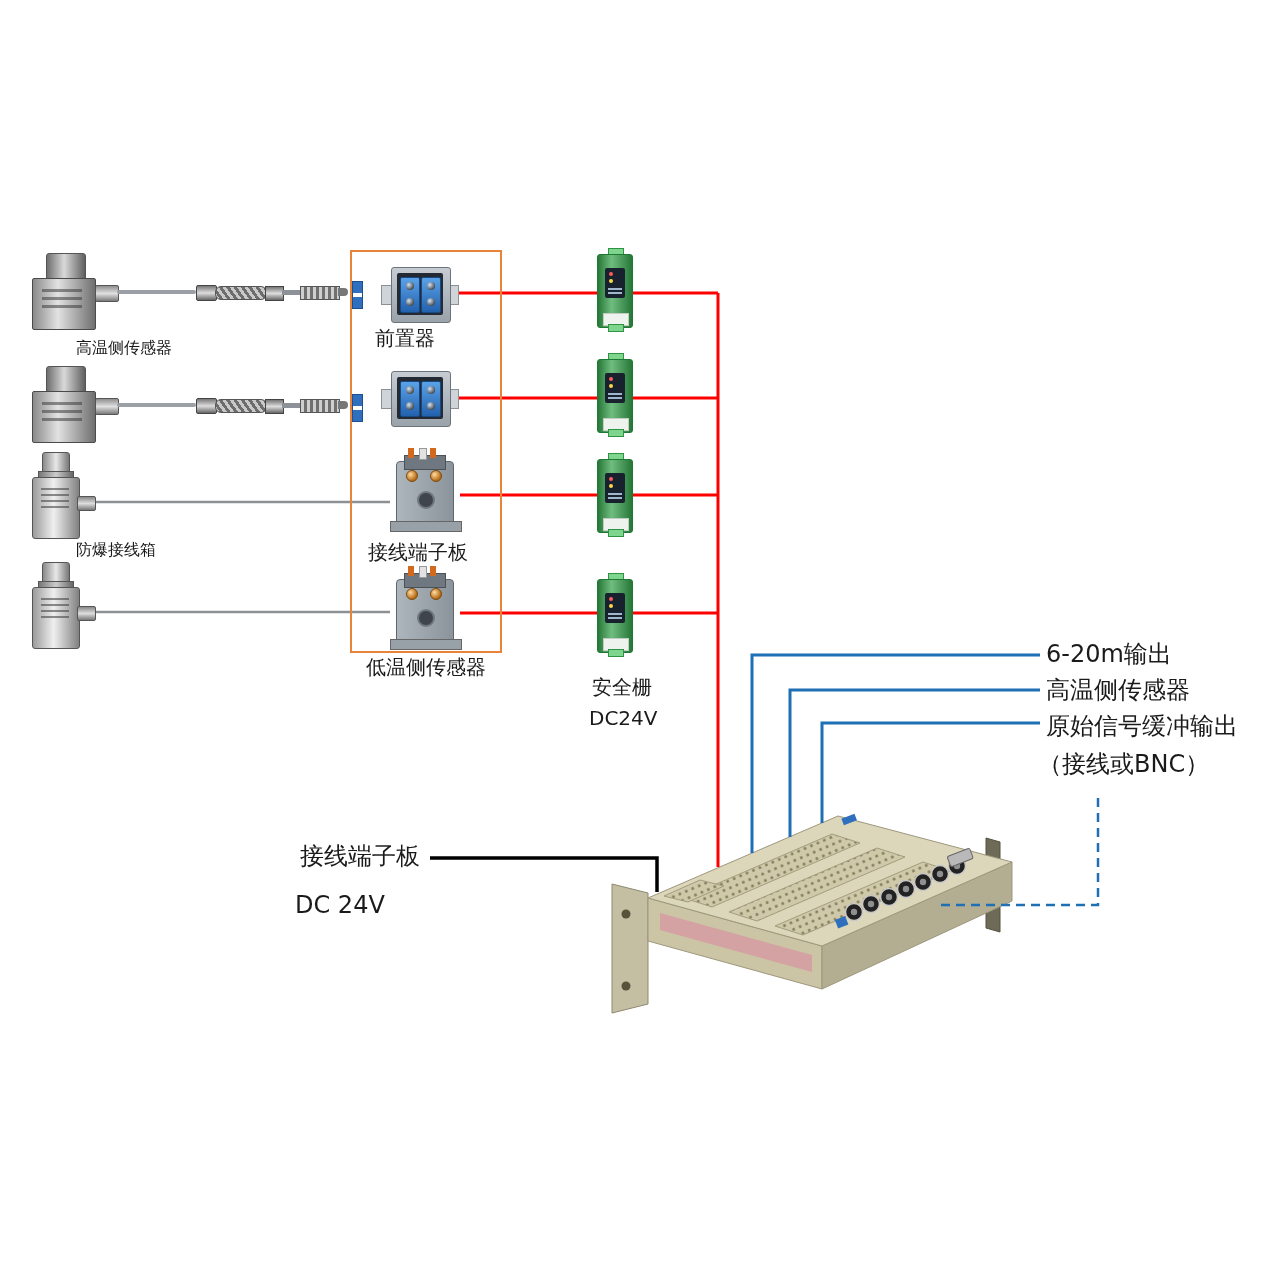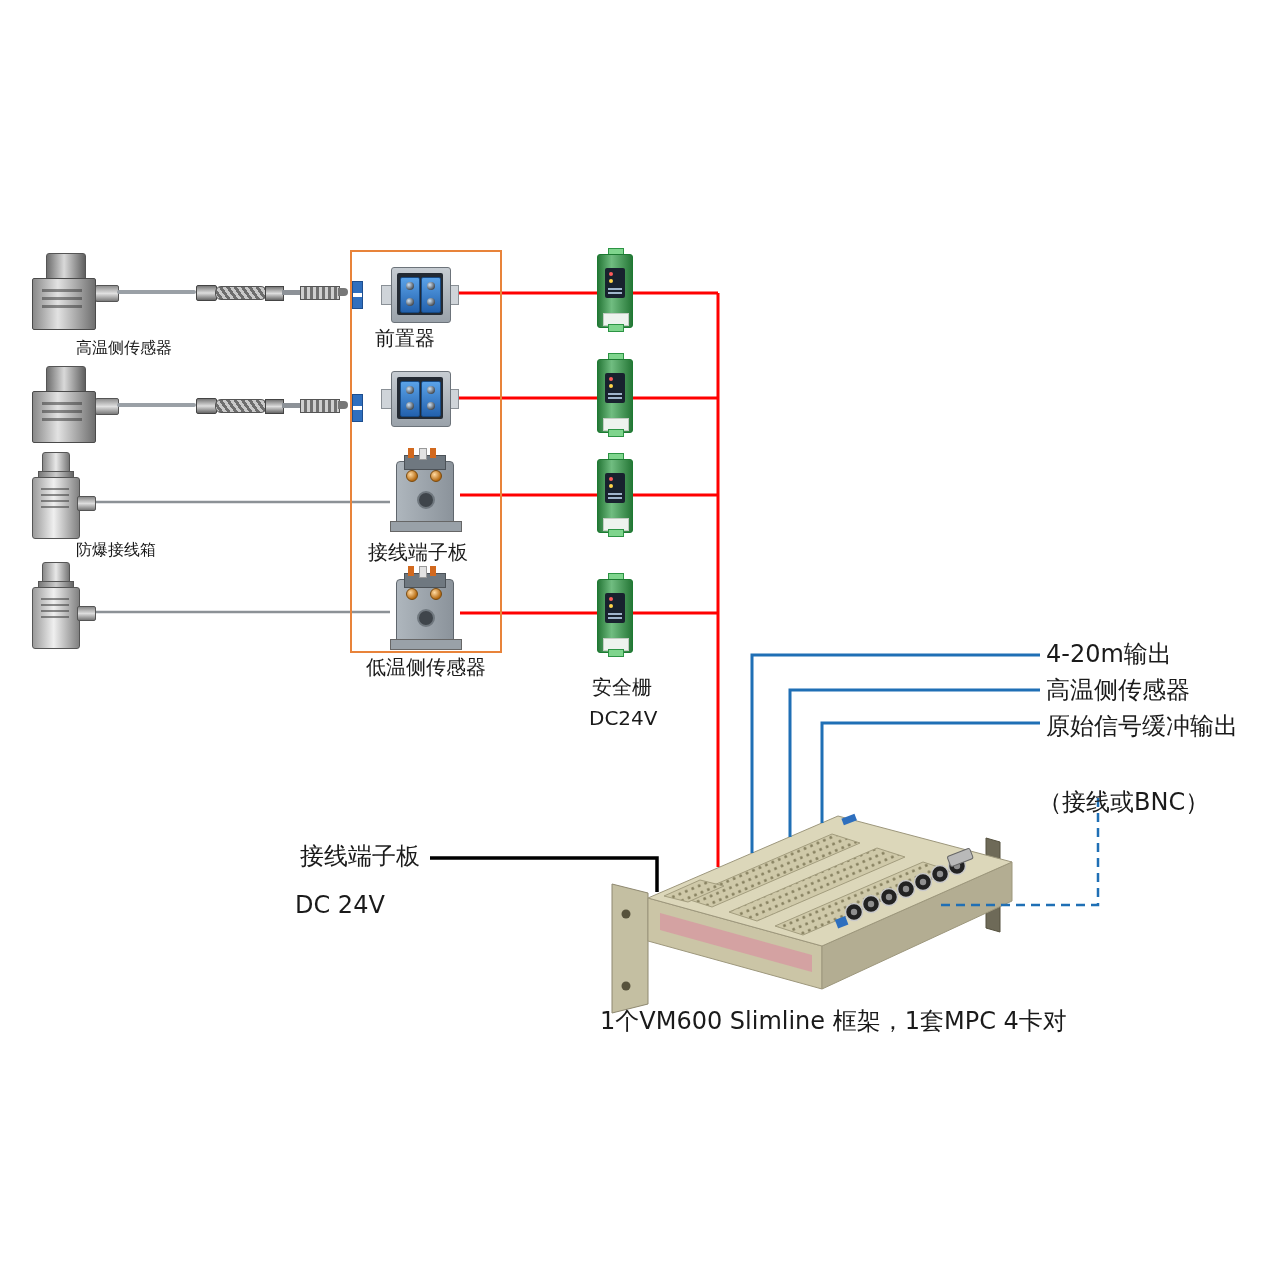--- a/index.html
+++ b/index.html
@@ -309,19 +309,18 @@
 
   <div class="lbl s18" style="left:76px;top:338px">高温侧传感器</div>
   <div class="lbl s18" style="left:76px;top:540px">防爆接线箱</div>
   <div class="lbl s20" style="left:375px;top:326px">前置器</div>
   <div class="lbl s20" style="left:368px;top:540px">接线端子板</div>
   <div class="lbl s20" style="left:366px;top:655px">低温侧传感器</div>
   <div class="lbl s20" style="left:592px;top:675px">安全栅</div>
   <div class="lbl s20" style="left:589px;top:706px">DC24V</div>
   <div class="lbl s24" style="left:300px;top:842px">接线端子板</div>
   <div class="lbl s24" style="left:295px;top:891px">DC 24V</div>
-  <div class="lbl s24" style="left:1046px;top:640px">4-20m输出</div>
+  <div class="lbl s24" style="left:1046px;top:640px">6-20m输出</div>
   <div class="lbl s24" style="left:1046px;top:676px">高温侧传感器</div>
   <div class="lbl s24" style="left:1046px;top:712px">原始信号缓冲输出</div>
-  <div class="lbl s24" style="left:1038px;top:788px">（接线或BNC）</div>
-  <div class="lbl s24" style="left:600px;top:1007px">1个VM600 Slimline 框架，1套MPC 4卡对</div>
+  <div class="lbl s24" style="left:1038px;top:750px">（接线或BNC）</div>
 
 </div>
 
 </body></html>

